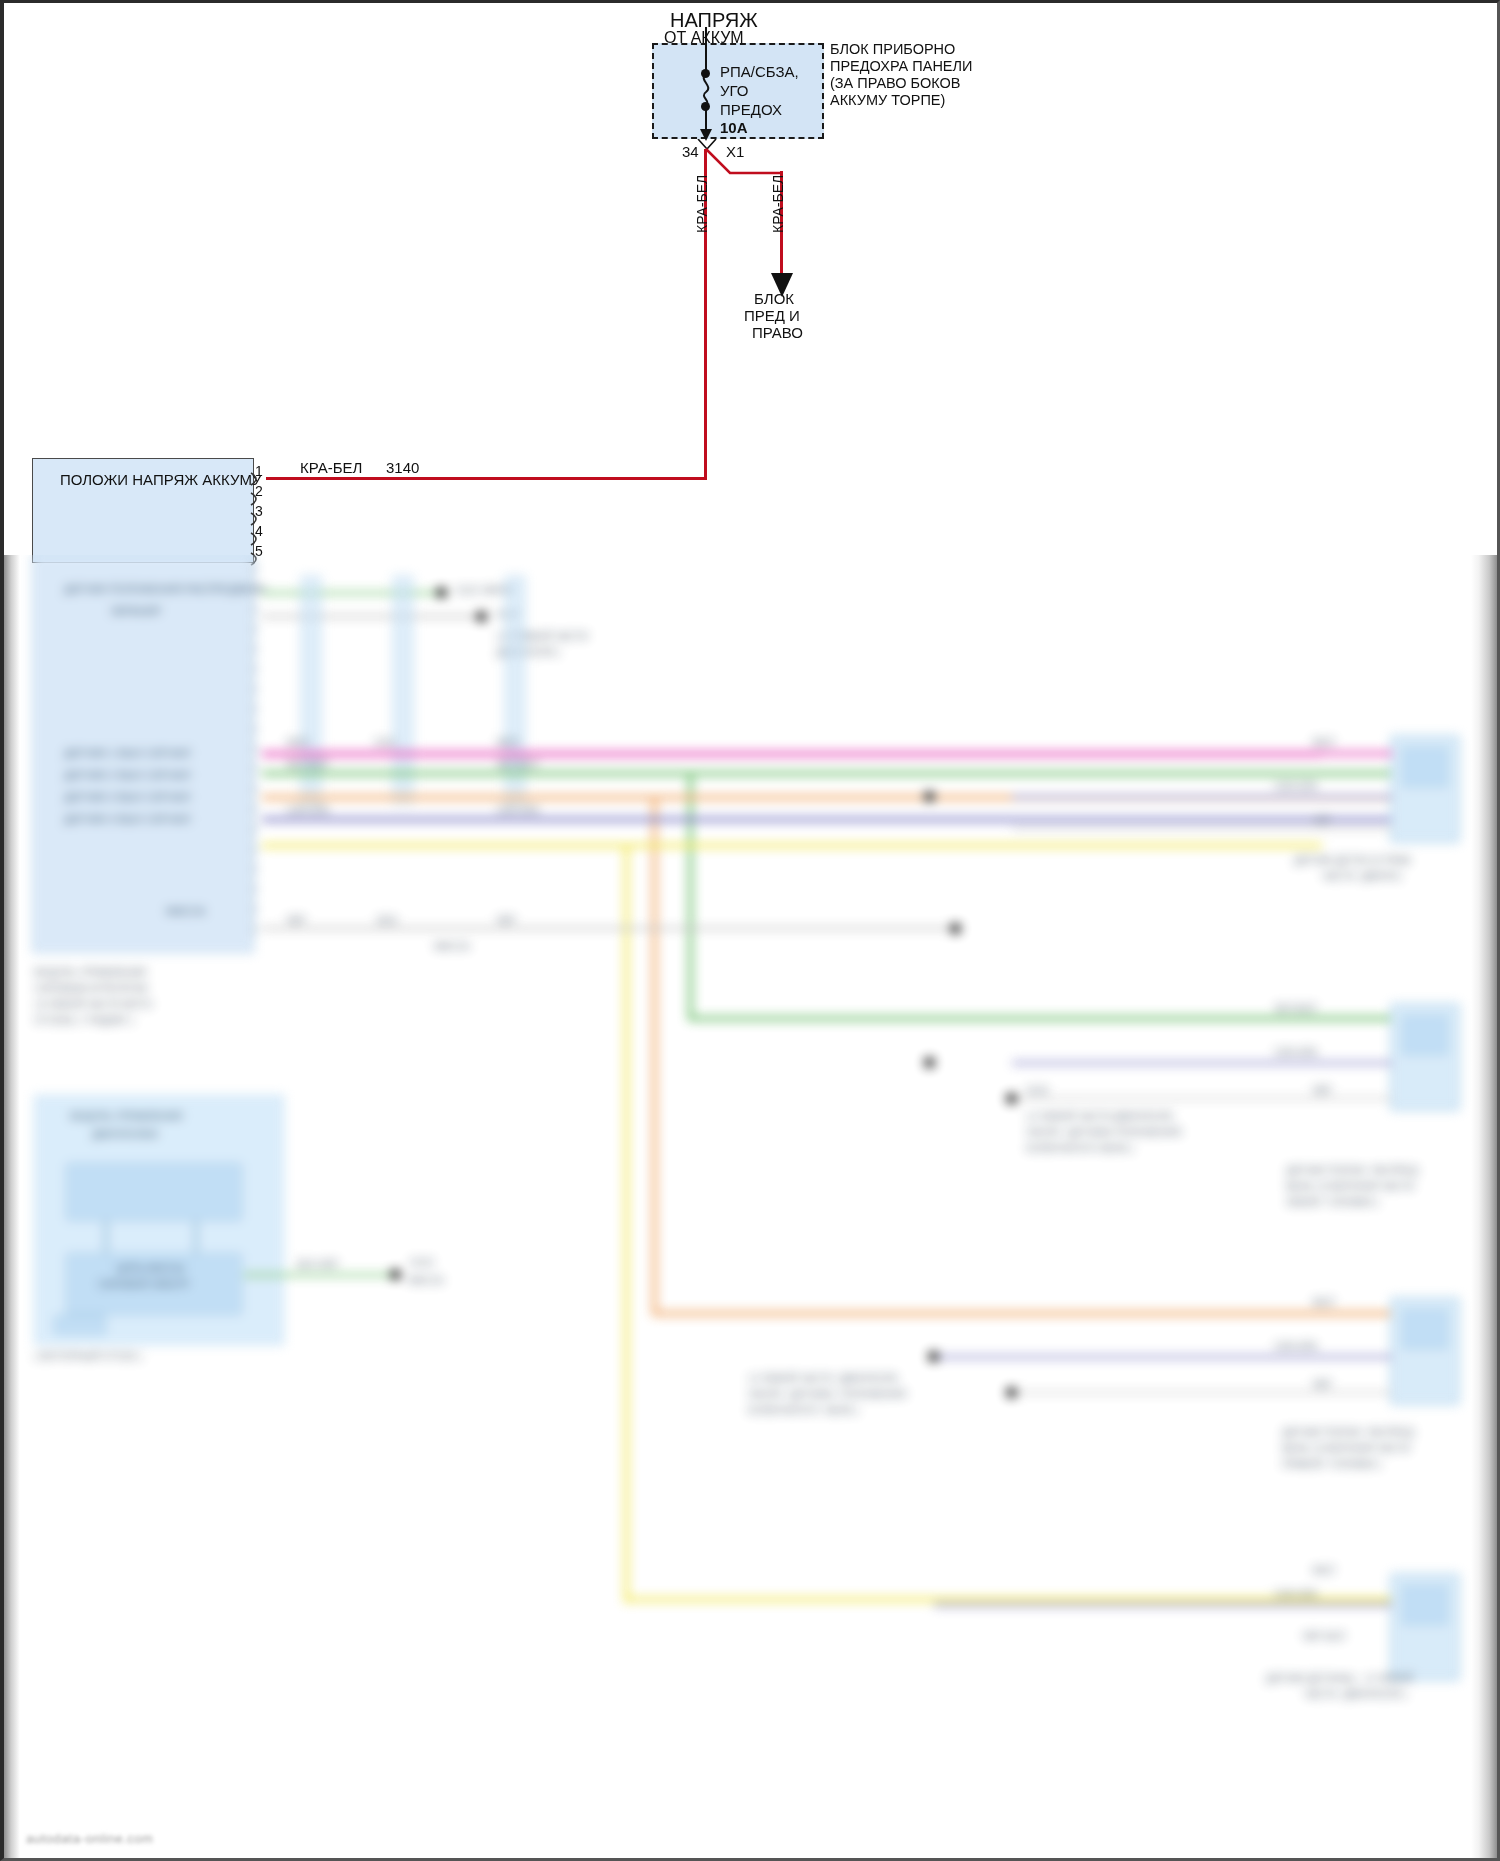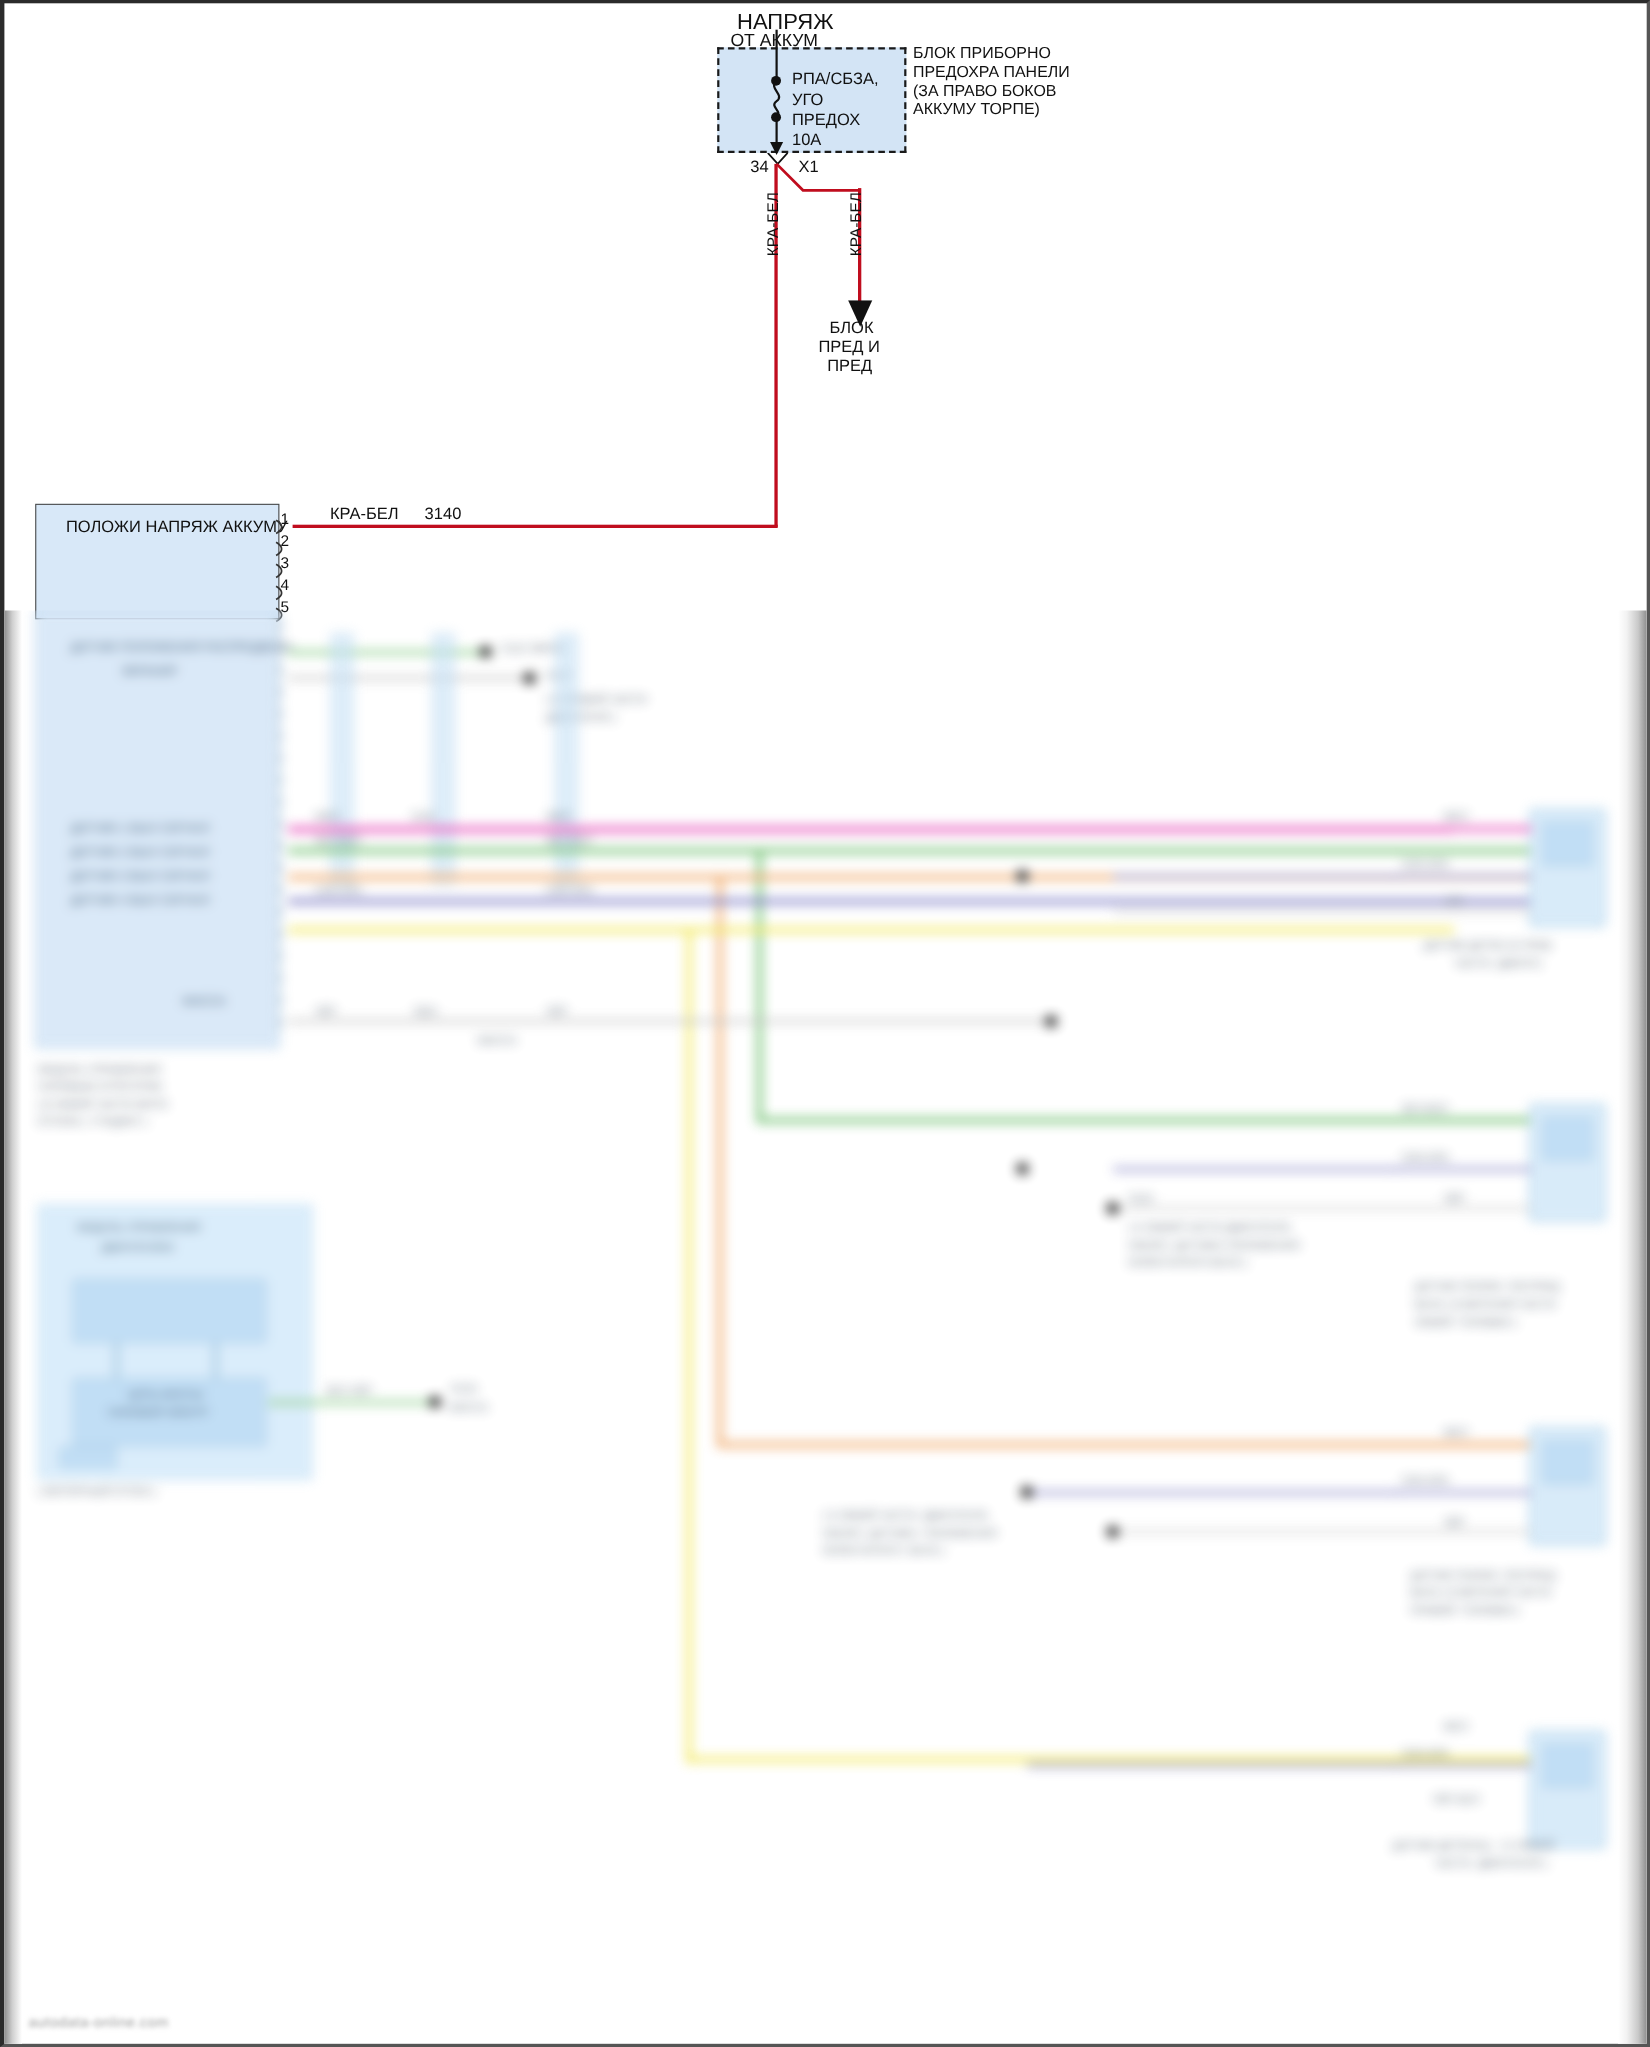--- a/index.html
+++ b/index.html
@@ -114,21 +114,21 @@
 
     <div class="node" style="left:697px;top:66px;"></div>
     <div class="node" style="left:697px;top:99px;"></div>
     <svg class="abs" style="left:690px;top:70px;" width="24" height="34" viewBox="0 0 24 34">
       <path d="M12 1 C 4 7, 20 13, 12 19 C 5 24, 18 28, 12 33" fill="none" stroke="#111" stroke-width="2"></path>
     </svg>
 
     <div class="txt" style="left:716px;top:60px;font-size:15px;">РПА/СБЗА,</div>
     <div class="txt" style="left:716px;top:79px;font-size:15px;">УГО</div>
     <div class="txt" style="left:716px;top:98px;font-size:15px;">ПРЕДОХ</div>
-    <div class="txt" style="left:716px;top:116px;font-size:15px;">10А</div>
+    <div class="txt" style="left:716px;top:116px;font-size:15px;font-weight:bold;">10А</div>
 
     <div class="blk" style="left:701px;top:104px;width:2px;height:28px;"></div>
     <svg class="abs" style="left:695px;top:126px;" width="14" height="14" viewBox="0 0 14 14">
       <path d="M1 0 L13 0 L7 12 Z" fill="#111"></path>
     </svg>
 
     <div class="txt" style="left:678px;top:140px;font-size:15px;">34</div>
     <div class="txt" style="left:722px;top:140px;font-size:15px;">X1</div>
 
     <svg class="abs" style="left:692px;top:136px;" width="22" height="16" viewBox="0 0 22 16">
@@ -144,21 +144,21 @@
     <div class="wire" style="left:776px;top:168px;width:2.5px;height:108px;"></div>
     <svg class="abs" style="left:766px;top:270px;" width="24" height="26" viewBox="0 0 24 26">
       <path d="M1 0 L23 0 L12 24 Z" fill="#111"></path>
     </svg>
 
     <div class="vlabel" style="left:690px;top:230px;font-size:14px;">КРА-БЕЛ</div>
     <div class="vlabel" style="left:766px;top:230px;font-size:14px;">КРА-БЕЛ</div>
 
     <div class="txt" style="left:750px;top:287px;font-size:15px;">БЛОК</div>
     <div class="txt" style="left:740px;top:304px;font-size:15px;">ПРЕД И</div>
-    <div class="txt" style="left:748px;top:321px;font-size:15px;">ПРЕД</div>
+    <div class="txt" style="left:748px;top:321px;font-size:15px;">ПРАВО</div>
 
     <div class="txt" style="left:296px;top:456px;font-size:15px;">КРА-БЕЛ</div>
     <div class="txt" style="left:382px;top:456px;font-size:15px;">3140</div>
 
     <div class="connbox" style="left:28px;top:455px;width:222px;height:105px;"></div>
     <div class="txt" style="left:56px;top:468px;font-size:15px;">ПОЛОЖИ НАПРЯЖ АККУМУ</div>
 
     <svg class="abs" style="left:245px;top:460px;" width="22" height="104" viewBox="0 0 22 104">
       <path d="M2 10 q10 6 0 12" fill="none" stroke="#333" stroke-width="1.6"></path>
       <path d="M2 30 q10 6 0 12" fill="none" stroke="#333" stroke-width="1.6"></path>

